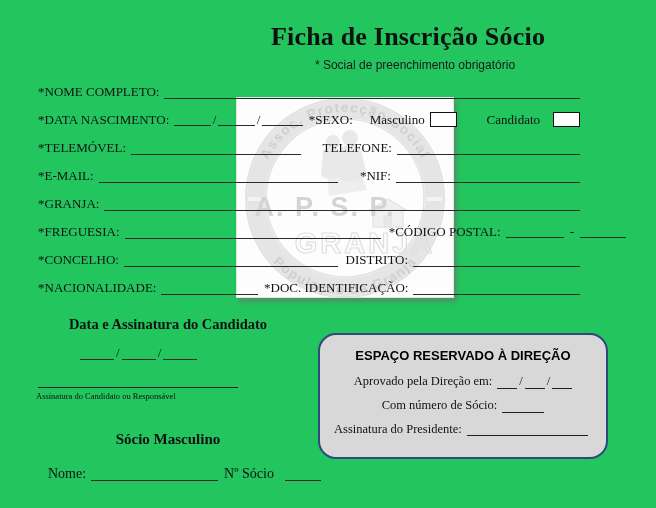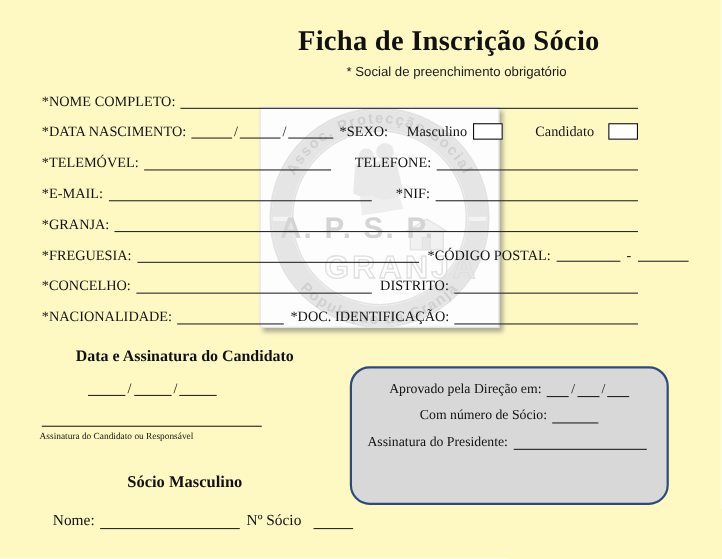--- a/index.html
+++ b/index.html
@@ -1,16 +1,16 @@
 <!DOCTYPE html>
 <html><head>
 <meta charset="utf-8">
 <style>
   html,body{margin:0;padding:0;background:#fff;}
-  .page{position:relative;width:656px;height:508px;background:#fef9c3;overflow:hidden;
+  .page{position:relative;width:656px;height:508px;background:#22c55e;overflow:hidden;
         font-family:"Liberation Serif", serif;color:#111;}
   .title{position:absolute;top:22px;left:170px;right:10px;text-align:center;
          font-size:26px;font-weight:bold;letter-spacing:.2px;}
   .subtitle{position:absolute;top:58px;left:200px;right:26px;text-align:center;
             font-family:"Liberation Sans", sans-serif;font-size:12px;color:#1a1a1a;}
   
   .wm{position:absolute;left:236px;top:97px;width:216px;height:199px;background:#fdfdfd;
       border:1px solid #e2e2e2;box-shadow:3px 4px 4px rgba(110,110,110,.55);z-index:1;}
   .wm-arc{font-family:"Liberation Sans", sans-serif;font-size:13.5px;font-weight:bold;
           fill:#ababab;letter-spacing:1.5px;}
@@ -39,21 +39,21 @@
           font-size:8.5px;z-index:2;}
   .nomerow{position:absolute;left:48px;top:464px;height:17px;display:flex;
            align-items:flex-end;font-size:14px;z-index:2;}
   
   .dbox{position:absolute;left:318px;top:333px;width:290px;height:126px;box-sizing:border-box;
         background:#d8d8d8;border:2px solid #2e4a7a;border-radius:18px;z-index:2;}
   .dbox-title{margin-top:13px;text-align:center;font-family:"Liberation Sans", sans-serif;
               font-size:13px;font-weight:bold;color:#000;}
   .dbox-row{display:flex;justify-content:center;align-items:flex-end;height:15px;
             margin-top:11px;font-size:12.5px;white-space:nowrap;}
-  .dbox-row.left{justify-content:flex-start;padding:0 14px;}
+  .dbox-row.left{justify-content:flex-start;padding:0 14px;align-items:center;}
   .dbox .seg{border-bottom:1px solid #222;height:11px;}
 </style>
 </head>
 <body>
 
 <div class="page">
 
   <div class="title">Ficha de Inscrição Sócio</div>
   <div class="subtitle">* Social de preenchimento obrigatório</div>
 
@@ -165,20 +165,21 @@
   <div class="sec-head" style="top:431px;font-size:15px">Sócio Masculino</div>
 
   <div class="nomerow">
     <span class="lbl">Nome:</span>
     <span class="seg" style="width:127px"></span>
     <span class="lbl ml6">Nº Sócio</span>
     <span class="seg ml6" style="width:36px"></span>
   </div>
 
   <div class="dbox">
+    <div class="dbox-title">ESPAÇO RESERVADO À DIREÇÃO</div>
     <div class="dbox-row">
       <span class="lbl">Aprovado pela Direção em:</span>
       <span class="seg" style="width:20px"></span>
       <span class="slash">/</span>
       <span class="seg" style="width:20px"></span>
       <span class="slash">/</span>
       <span class="seg" style="width:20px"></span>
     </div>
     <div class="dbox-row" style="margin-top:9px">
       <span class="lbl">Com número de Sócio:</span>

